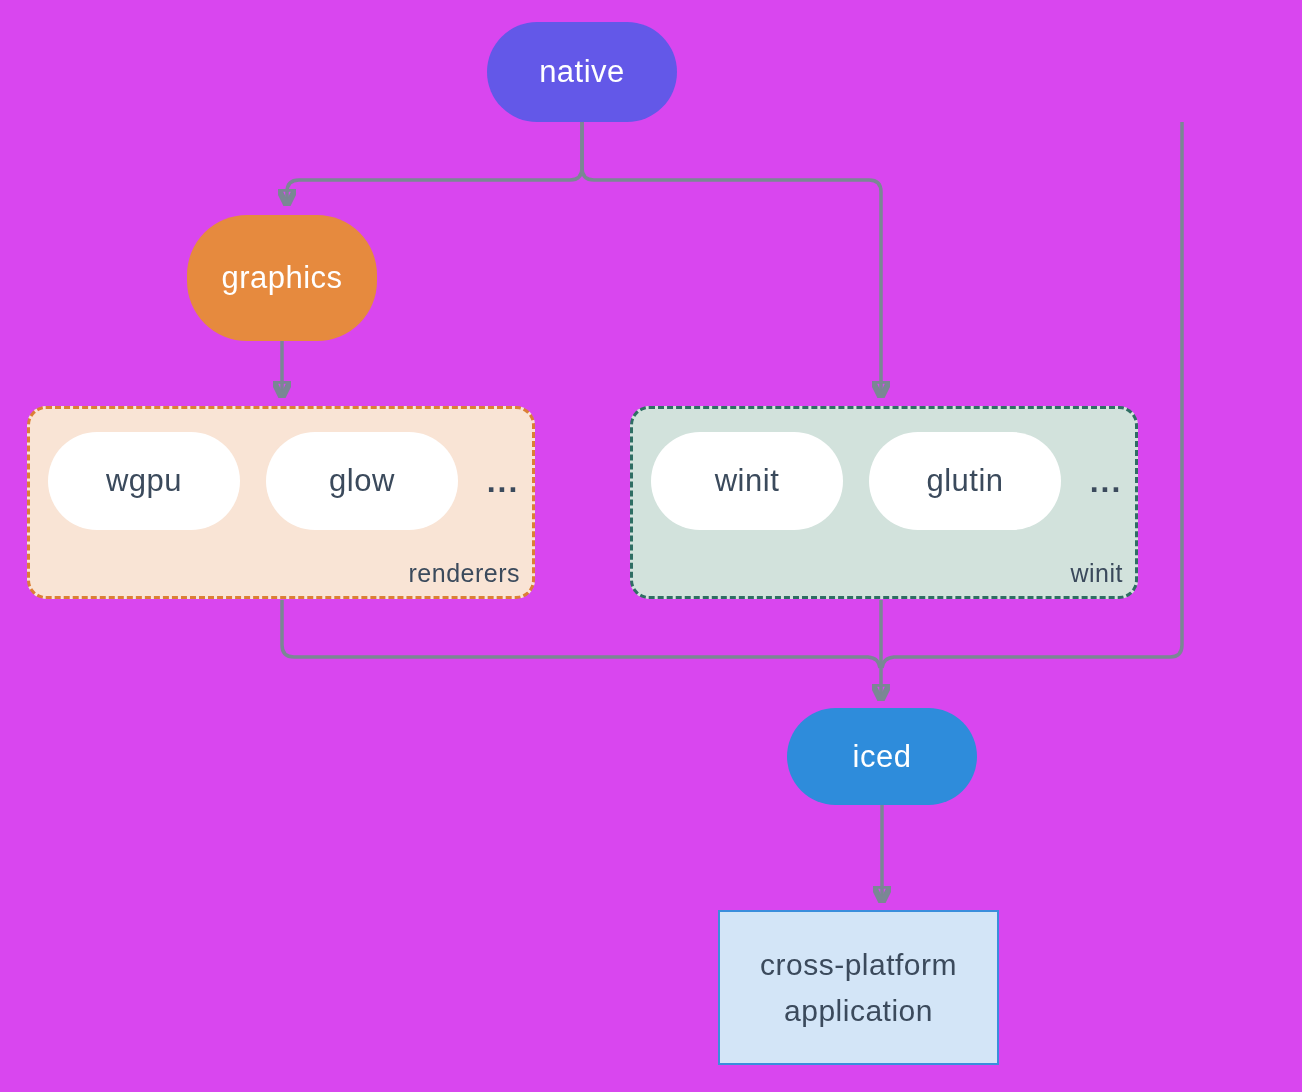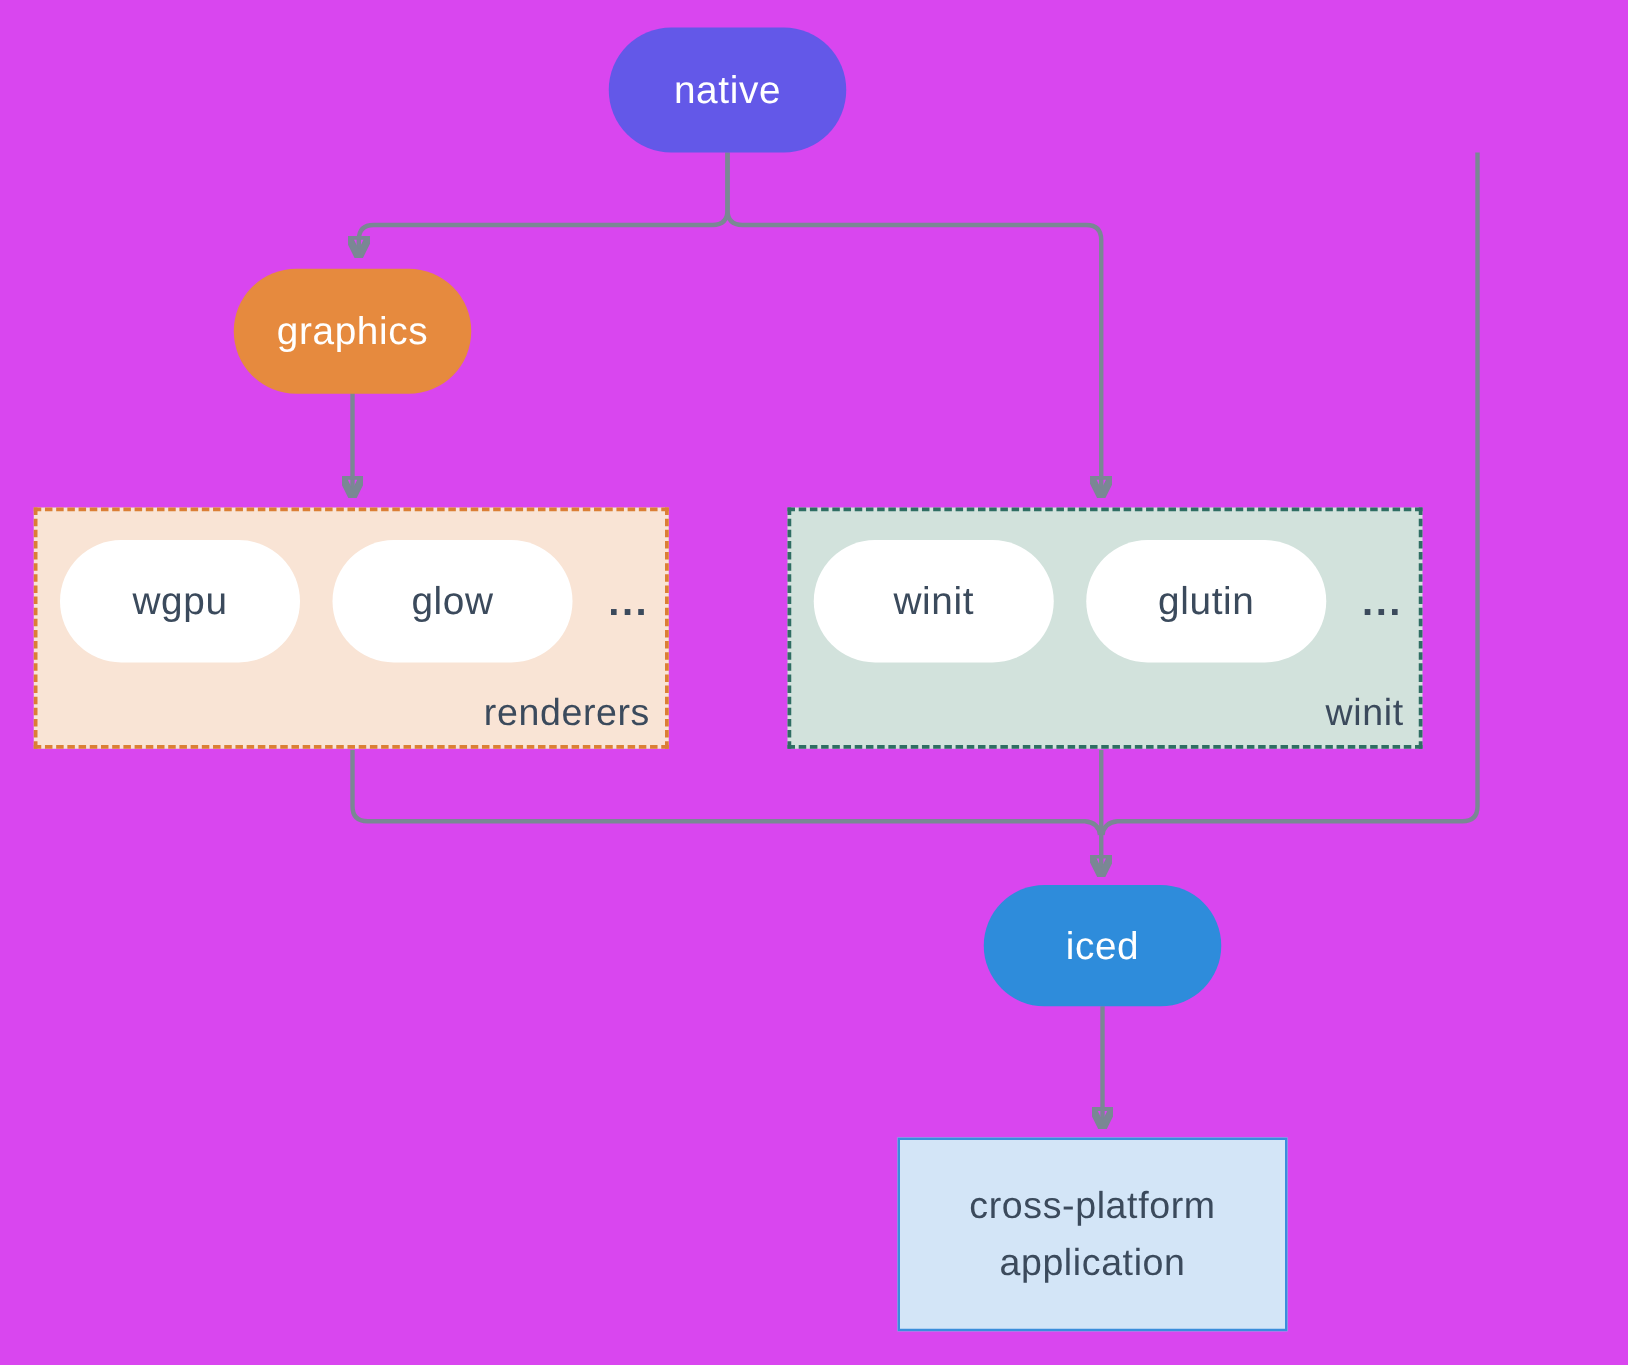--- a/index.html
+++ b/index.html
@@ -13,40 +13,40 @@
     position:absolute;display:flex;align-items:center;justify-content:center;
     font-size:31px;letter-spacing:.5px;box-sizing:border-box;
   }
   .pill{border-radius:60px;}
   .pill-purple{background:#6358E8;color:#FFFFFF;}
   .pill-orange{background:#E68A3E;color:#FFFFFF;}
   .pill-blue{background:#2E8CDB;color:#FFFFFF;justify-content:center;}
   .pill-white{background:#FFFFFF;color:#3B4A5C;}
   .node-native{left:487px;top:22px;width:190px;height:100px;}
   .node-web{left:1087px;top:22px;width:190px;height:100px;}
-  .node-graphics{left:187px;top:215px;width:190px;height:100px;}
+  .node-graphics{left:187px;top:215px;width:190px;height:126px;}
   .node-iced{left:787px;top:708px;width:190px;height:97px;}
   .group{
-    position:absolute;box-sizing:border-box;width:508px;height:193px;top:406px;
+    position:absolute;box-sizing:border-box;width:508px;height:193px;top:406px;border-radius:19px;
   }
   .group-renderers{left:27px;background:#F9E4D5;border:3px dashed #DB7F35;}
   .group-shells{left:630px;background:#D2E2DC;border:3px dashed #2F6E63;}
   .group .pill{position:absolute;width:192px;height:98px;top:23px;}
   .group .pill-a{left:18px;}
   .group .pill-b{left:236px;}
   .ellipsis{
     position:absolute;left:442px;top:23px;width:62px;height:98px;
     display:flex;align-items:center;justify-content:center;
     color:#3B4A5C;font-size:32px;font-weight:bold;letter-spacing:2px;
   }
   .group-label{
-    position:absolute;right:12px;bottom:8px;color:#3B4A5C;font-size:30px;letter-spacing:.5px;
+    position:absolute;right:12px;bottom:8px;color:#3B4A5C;font-size:25px;letter-spacing:.5px;
   }
   .node-app{
-    left:718px;top:910px;width:312px;height:155px;
+    left:718px;top:910px;width:281px;height:155px;
     background:#D3E5F7;border:2px solid #3A8EDC;color:#3B4A5C;
     font-size:30px;line-height:46px;text-align:center;padding:16px 30px;
   }
 </style>
 </head>
 <body>
 
 <div class="canvas">
 
   <svg class="connectors" width="1302" height="1092" viewBox="0 0 1302 1092" aria-hidden="true">

